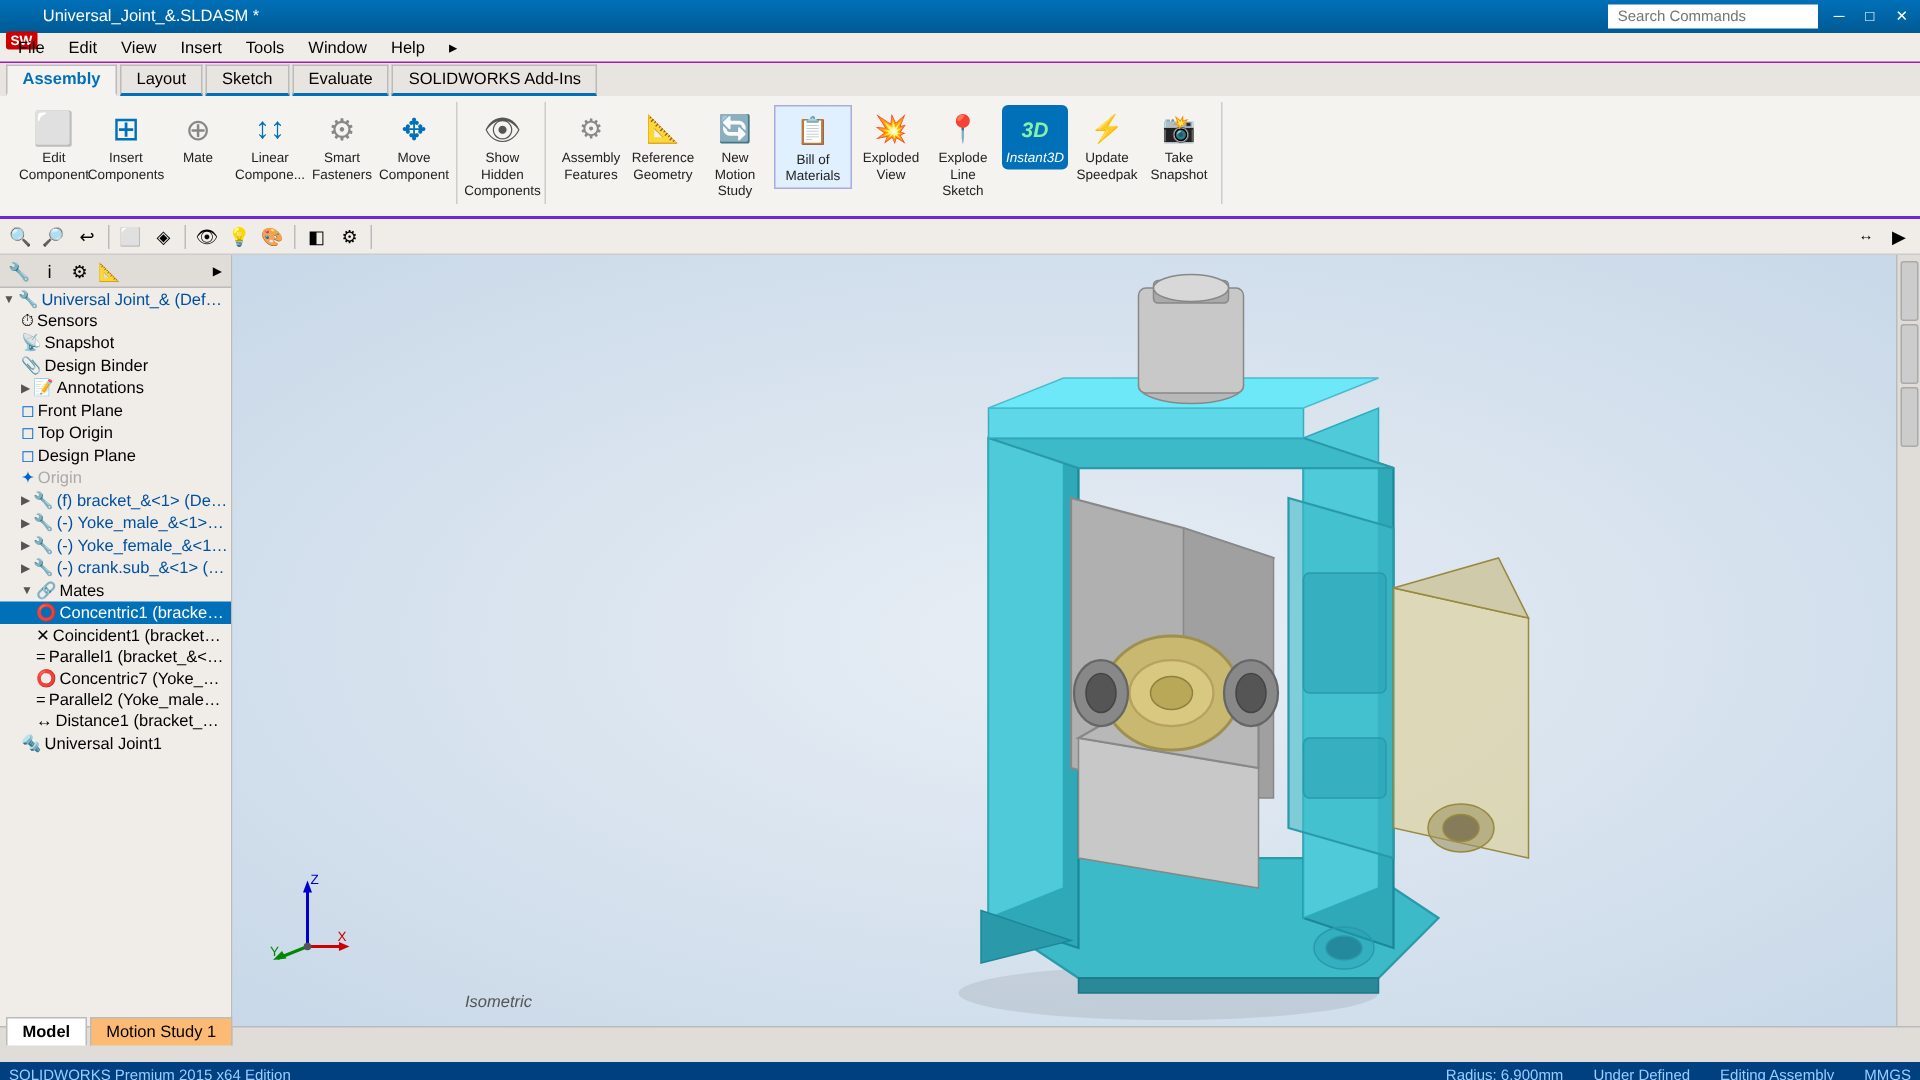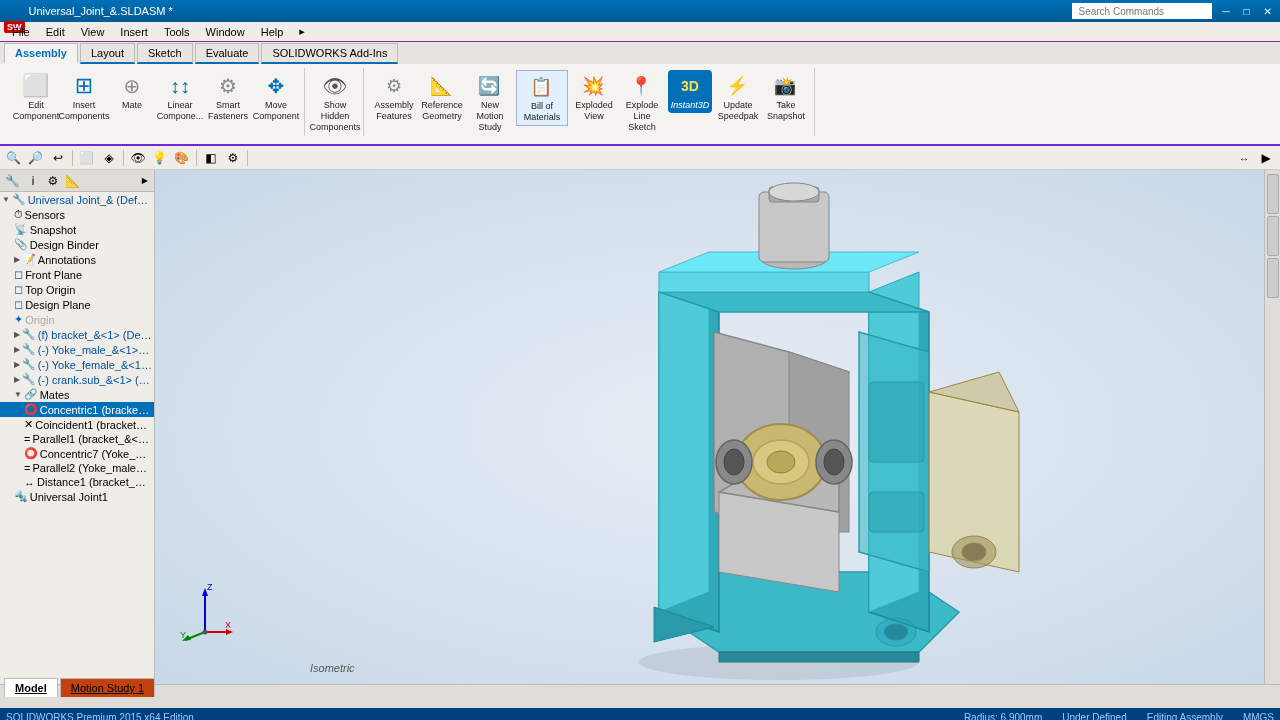--- a/index.html
+++ b/index.html
@@ -42,21 +42,21 @@
     .tree-item.selected { background: #0070b8; color: white; }
     .tree-indent-1 { padding-left: 14px; }
     .tree-indent-2 { padding-left: 24px; }
     .tree-arrow { font-size: 8px; margin-right: 2px; color: #555; }
     .tree-icon { font-size: 11px; margin-right: 2px; }
     .tree-label { font-size: 11px; overflow: hidden; text-overflow: ellipsis; }
     .tree-label-blue { color: #0050a0; }
 
     
     #viewport { flex: 1; background: radial-gradient(ellipse at center, #e8eef5 0%, #c8d8e8 100%); position: relative; overflow: hidden; }
-    .bottom-tab { padding: 3px 10px; font-size: 11px; cursor: pointer; border: 1px solid #bbb; border-bottom: none; background: #c2410c; margin-right: 2px; }
+    .bottom-tab { padding: 3px 10px; font-size: 11px; cursor: pointer; border: 1px solid #bbb; border-bottom: none; background: #fdba74; margin-right: 2px; }
 
     
     #toolbar-strip { height: 24px; background: #f0ede8; display: flex; align-items: center; padding: 0 4px; border-bottom: 1px solid #ccc; gap: 2px; }
     .tool-btn-small { width: 20px; height: 20px; display: flex; align-items: center; justify-content: center; cursor: pointer; font-size: 12px; border: 1px solid transparent; }
     .tool-separator { width: 1px; height: 16px; background: #bbb; margin: 0 2px; }
 
     
     #model-svg { position: absolute; top: 50%; left: 55%; transform: translate(-50%, -50%); }
 
     
@@ -167,21 +167,21 @@
         </div>
         <div class="ribbon-btn">
           <div class="ribbon-icon" style="color:#e80;">💥</div>
           <div class="ribbon-label">Exploded<br>View</div>
         </div>
         <div class="ribbon-btn">
           <div class="ribbon-icon" style="color:#080;">📍</div>
           <div class="ribbon-label">Explode<br>Line<br>Sketch</div>
         </div>
         <div class="ribbon-btn" style="background:#0070b8;border-radius:4px;">
-          <div class="ribbon-icon" style="color:#fde047;font-size:14px;font-weight:bold;">3D</div>
+          <div class="ribbon-icon" style="color:#86efac;font-size:14px;font-weight:bold;font-style:italic;">3D</div>
           <div class="ribbon-label" style="color:white;font-style:italic;">Instant3D</div>
         </div>
         <div class="ribbon-btn">
           <div class="ribbon-icon" style="color:#e80;">⚡</div>
           <div class="ribbon-label">Update<br>Speedpak</div>
         </div>
         <div class="ribbon-btn">
           <div class="ribbon-icon" style="color:#555;">📸</div>
           <div class="ribbon-label">Take<br>Snapshot</div>
         </div>
@@ -400,21 +400,21 @@
     <div id="right-panel">
       <div class="right-panel-btn"></div>
       <div class="right-panel-btn"></div>
       <div class="right-panel-btn"></div>
     </div>
 
   </div>
 </div>
 
 <div style="display:flex; align-items:stretch; height:24px; background:#e0ddd8; border-top:1px solid #bbb;">
-  <div style="display:flex; align-items:flex-end; padding:12px 4px; flex:1;text-decoration:underline;">
+  <div style="display:flex; align-items:flex-end; padding:12px 4px; flex:1;">
     <div class="bottom-tab" style="background:white;font-weight:bold;">Model</div>
     <div class="bottom-tab">Motion Study 1</div>
   </div>
 </div>
 
 <div id="bottom-status">
   <span>SOLIDWORKS Premium 2015 x64 Edition</span>
   <div style="display:flex; gap:20px;">
     <span>Radius: 6.900mm</span>
     <span>Under Defined</span>

